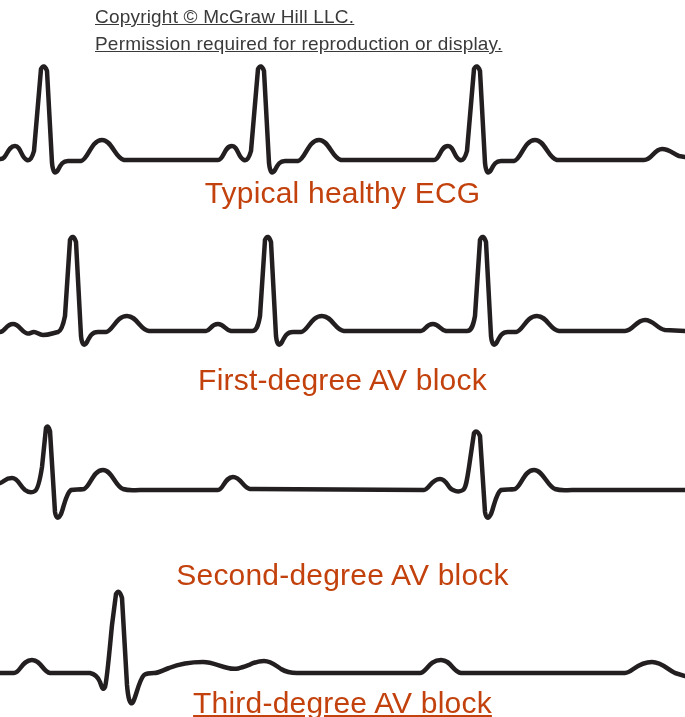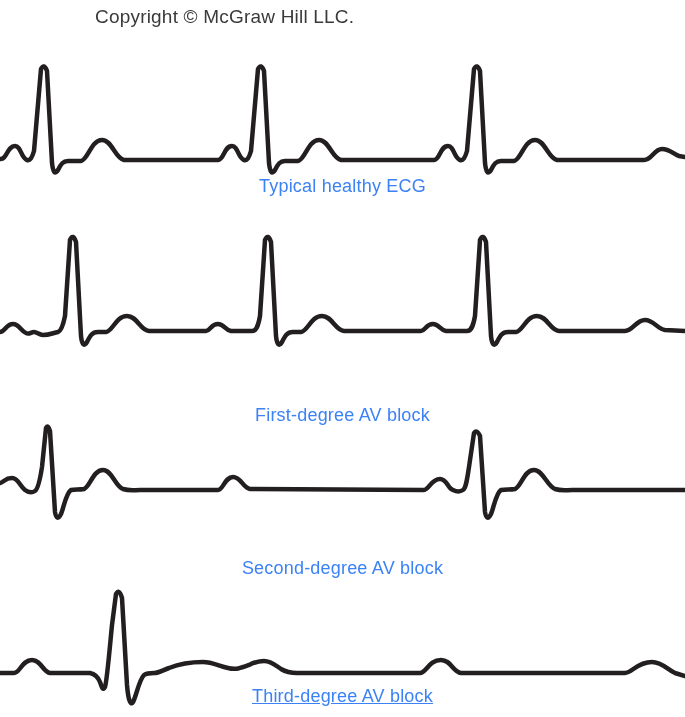--- a/index.html
+++ b/index.html
@@ -10,52 +10,54 @@
     overflow: hidden;
     font-family: "Liberation Sans", sans-serif;
   }
   .header {
     position: absolute;
     left: 95px; top: 3px;
     font-size: 19px;
     line-height: 27px;
     color: #3a3a3a;
     letter-spacing: 0.2px;
+    text-decoration: underline;
   }
   .strip { position: absolute; left: 0; width: 685px; margin: 0; padding: 0; }
   .strip svg { display: block; width: 685px; }
   .trace-path {
     fill: none;
     stroke: #231f20;
     stroke-width: 4.5;
     stroke-linecap: round;
     stroke-linejoin: round;
   }
   .strip-label {
     position: absolute;
     left: 0; right: 0;
     text-align: center;
-    font-size: 18px;
-    color: #3b82f6;
+    font-size: 30px;
+    color: #c2410c;
     letter-spacing: 0.2px;
   }
   #strip-1 { top: 55px; }
   #strip-2 { top: 228px; }
   #strip-3 { top: 412px; }
   #strip-4 { top: 585px; }
   #label-1 { top: 176px; }
-  #label-2 { top: 363px; margin-top: 42px; }
+  #label-2 { top: 363px; }
   #label-3 { top: 558px; }
   #label-4 { top: 686px; text-decoration: underline; }
 </style>
 </head>
 <body>
 
 <div class="header">
   <div>Copyright © McGraw Hill LLC.</div>
+  <div>Permission required for reproduction or display.</div>
 </div>
 
 <figure class="strip" id="strip-1">
   <svg viewBox="0 0 685 125" width="685" height="125">
     <path class="trace-path" d="M 0 104 C 7 105 7 91 15 91 C 21 91 21 103 27 105 C 30 106 32 103 34 96 L 41 14 Q 44 8 47 16 L 52 108 C 53 117 55 120 58 115 C 61 109 63 106 68 106 L 81 106 C 88 105 91 85 102 85 C 112 85 115 103 124 105 L 218 105 C 224 105 224 91 232 91 C 238 91 238 103 244 105 C 247 106 249 103 251 96 L 258 14 Q 261 8 264 16 L 269 108 C 270 117 272 120 275 115 C 278 109 280 106 285 106 L 298 106 C 305 105 308 85 319 85 C 329 85 332 103 341 105 L 434 105 C 440 105 440 91 448 91 C 454 91 454 103 460 105 C 463 106 465 103 467 96 L 474 14 Q 477 8 480 16 L 485 108 C 486 117 488 120 491 115 C 494 109 496 106 501 106 L 514 106 C 521 105 524 85 535 85 C 545 85 548 103 557 105 L 644 105 C 652 105 654 94 662 94 C 670 94 673 99 679 101 L 685 102"></path>
   </svg>
 </figure>
 <div class="strip-label" id="label-1">Typical healthy ECG</div>
 
 <figure class="strip" id="strip-2">

